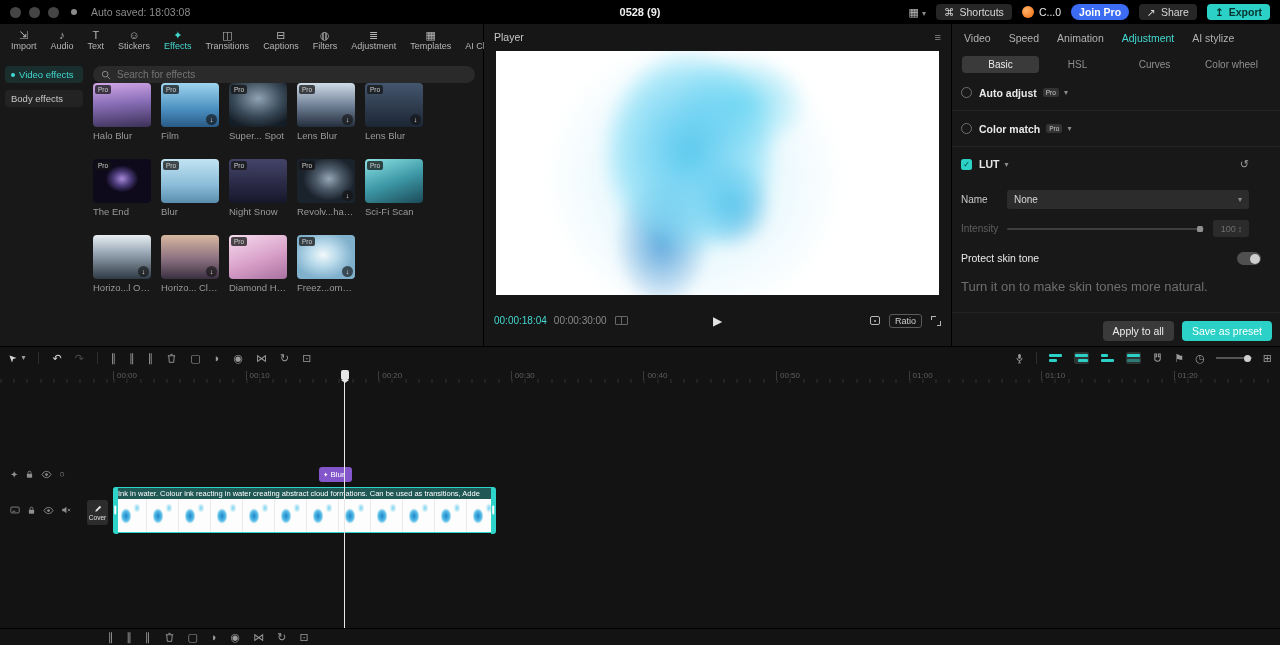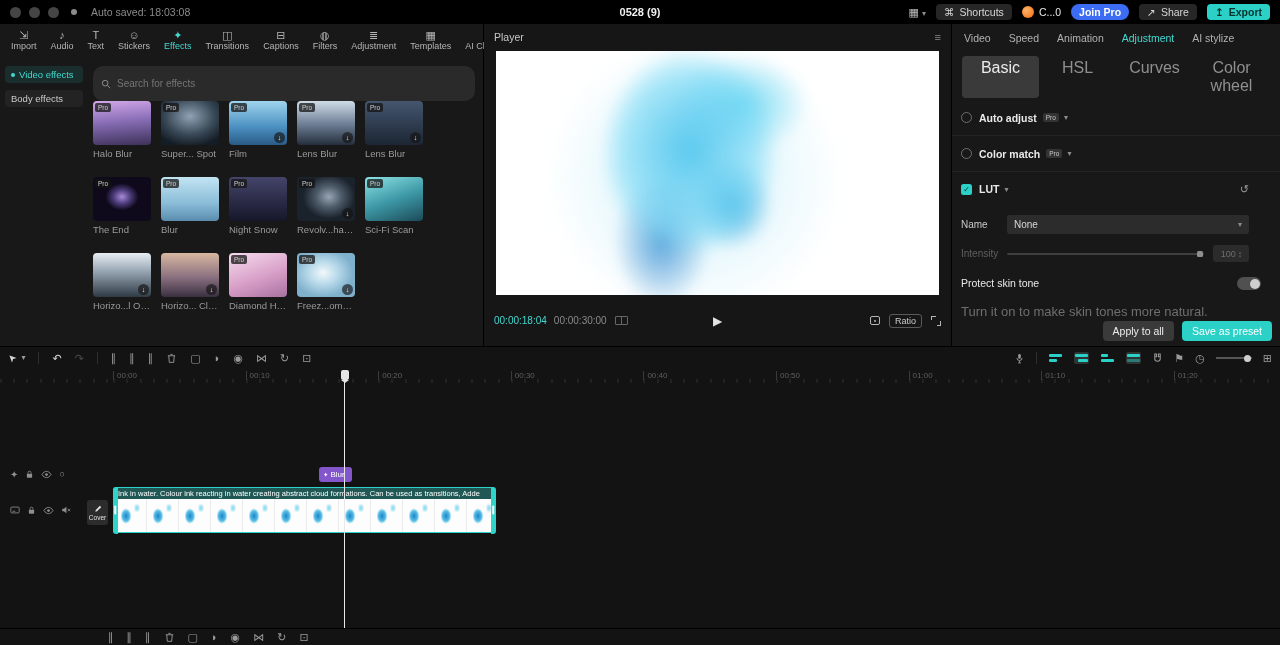--- a/index.html
+++ b/index.html
@@ -32,21 +32,21 @@
   .mtab { display:flex; flex-direction:column; align-items:center; justify-content:center; padding:0 7px; color:#b5b5b5; cursor:default; }
   .mtab .mtab-ic { font-size:11px; line-height:12px; }
   .mtab .mtab-lb { font-size:9px; line-height:11px; white-space:nowrap; }
   .mtab.active { color:var(--accent-text); }
   .left-body { flex:1; display:flex; min-height:0; }
   .cat-sidebar { width:88px; padding:9px 5px; display:flex; flex-direction:column; gap:7px; flex:0 0 auto; }
   .cat-item { font-size:9.5px; padding:3px 6px; border-radius:4px; background:#232323; color:#c9c9c9; display:flex; align-items:center; gap:4px; white-space:nowrap; }
   .cat-item.active { color:var(--accent-text); background:rgba(43,209,198,0.12); }
   .cat-item .dot { width:4px; height:4px; border-radius:50%; background:var(--accent-text); }
   .effects-area { flex:1; min-width:0; overflow:hidden; }
-  .searchbar { margin:9px 8px 0 5px; height:35px; background:#2a2a2a; border-radius:10px; display:flex; align-items:center; gap:6px; padding:0 8px; color:#8a8a8a; }
+  .searchbar { margin:9px 8px 0 5px; height:17px; background:#2a2a2a; border-radius:10px; display:flex; align-items:center; gap:6px; padding:0 8px; color:#8a8a8a; }
   .search-input { flex:1; background:transparent; border:0; outline:none; color:#bbb; font-size:10px; font-family:inherit; }
   .section-title { margin:13px 0 8px 5px; font-size:11px; color:#ececec; }
   .effects-grid { display:grid; grid-template-columns:repeat(5,58px); column-gap:10px; row-gap:18px; margin-left:5px; }
   .fx-card { width:58px; }
   .fx-thumb { width:58px; height:44px; border-radius:4px; position:relative; overflow:hidden; }
   .pro-badge { position:absolute; top:2px; left:2px; background:rgba(20,20,20,0.75); color:#cfcfcf; font-size:6.5px; padding:0 3px; border-radius:2px; line-height:9px; }
   .dl-badge { position:absolute; right:2px; bottom:2px; width:11px; height:11px; border-radius:50%; background:rgba(20,20,20,0.65); color:#eee; font-size:7px; line-height:11px; text-align:center; }
   .fx-label { margin-top:3px; font-size:9.5px; color:#9a9a9a; white-space:nowrap; overflow:hidden; text-overflow:ellipsis; }
 
   
@@ -74,21 +74,21 @@
   .fs-ic { width:10px; height:10px; position:relative; }
   .fs-ic::before { content:''; position:absolute; left:0; top:0; width:3.5px; height:3.5px; border-top:1.2px solid #b5b5b5; border-left:1.2px solid #b5b5b5; }
   .fs-ic::after { content:''; position:absolute; right:0; bottom:0; width:3.5px; height:3.5px; border-bottom:1.2px solid #b5b5b5; border-right:1.2px solid #b5b5b5; }
 
   
   .right-panel { width:328px; background:#181818; display:flex; flex-direction:column; }
   .rp-tabs { height:28px; display:flex; align-items:center; gap:18px; padding:0 12px; flex:0 0 auto; }
   .rp-tab { font-size:10.5px; color:#b2b2b2; white-space:nowrap; }
   .rp-tab.active { color:var(--accent-text); }
   .rp-subtabs { display:flex; margin:4px 10px 2px; flex:0 0 auto; }
-  .rp-subtab { flex:1; text-align:center; font-size:16px; color:#8f8f8f; padding:3px 0; border-radius:4px; }
+  .rp-subtab { flex:1; text-align:center; font-size:10px; color:#8f8f8f; padding:3px 0; border-radius:4px; }
   .rp-subtab.active { background:#3a3a3a; color:#ececec; }
   .rp-body { flex:1; min-height:0; overflow:hidden; font-size:10.5px; }
   .rp-row { display:flex; align-items:center; padding:0 9px; height:36px; }
   .rp-row.bordered { border-bottom:1px solid #232323; }
   .cb { width:11px; height:11px; flex:0 0 auto; }
   .cb.circle { border:1.3px solid #6e6e6e; border-radius:50%; }
   .cb.checked { background:var(--accent); border-radius:2.5px; color:#06312e; font-size:8px; font-weight:bold; line-height:11px; text-align:center; }
   .rp-strong { color:#e9e9e9; font-weight:bold; font-size:10.5px; margin-left:7px; }
   .pro-pill { background:#333; border-radius:2px; font-size:6.5px; color:#c9c9c9; padding:1px 3px; margin-left:6px; }
   .chev { color:#8c8c8c; font-size:8px; margin-left:5px; }
@@ -282,31 +282,31 @@
             <input class="search-input" placeholder="Search for effects" style="">
           </div>
           <div class="effects-grid" id="effects-grid">
               <div class="fx-card">
                 <div class="fx-thumb" style="background: linear-gradient(175deg, rgb(211, 168, 232) 0%, rgb(138, 111, 184) 45%, rgb(60, 49, 88) 100%);">
                   <span class="pro-badge">Pro</span>
                 </div>
                 <div class="fx-label">Halo Blur</div>
               </div>
               <div class="fx-card">
+                <div class="fx-thumb" style="background: linear-gradient(rgb(159, 212, 238) 0%, rgb(74, 143, 192) 60%, rgb(42, 90, 134) 100%);">
+                  <span class="pro-badge">Pro</span>
+                  <span class="dl-badge">↓</span>
+                </div>
+                <div class="fx-label">Film</div>
+              </div>
+              <div class="fx-card">
                 <div class="fx-thumb" style="background: radial-gradient(40px 30px at 50% 35%, rgb(143, 163, 181) 0%, rgb(58, 74, 88) 60%, rgb(20, 29, 38) 100%);">
                   <span class="pro-badge">Pro</span>
                 </div>
                 <div class="fx-label">Super... Spot</div>
-              </div>
-              <div class="fx-card">
-                <div class="fx-thumb" style="background: linear-gradient(rgb(159, 212, 238) 0%, rgb(74, 143, 192) 60%, rgb(42, 90, 134) 100%);">
-                  <span class="pro-badge">Pro</span>
-                  <span class="dl-badge">↓</span>
-                </div>
-                <div class="fx-label">Film</div>
               </div>
               <div class="fx-card">
                 <div class="fx-thumb" style="background: linear-gradient(rgb(207, 220, 232) 0%, rgb(106, 122, 144) 55%, rgb(36, 46, 60) 100%);">
                   <span class="pro-badge">Pro</span>
                   <span class="dl-badge">↓</span>
                 </div>
                 <div class="fx-label">Lens Blur</div>
               </div>
               <div class="fx-card">
                 <div class="fx-thumb" style="background: linear-gradient(rgb(68, 86, 110) 0%, rgb(28, 38, 52) 100%);">

